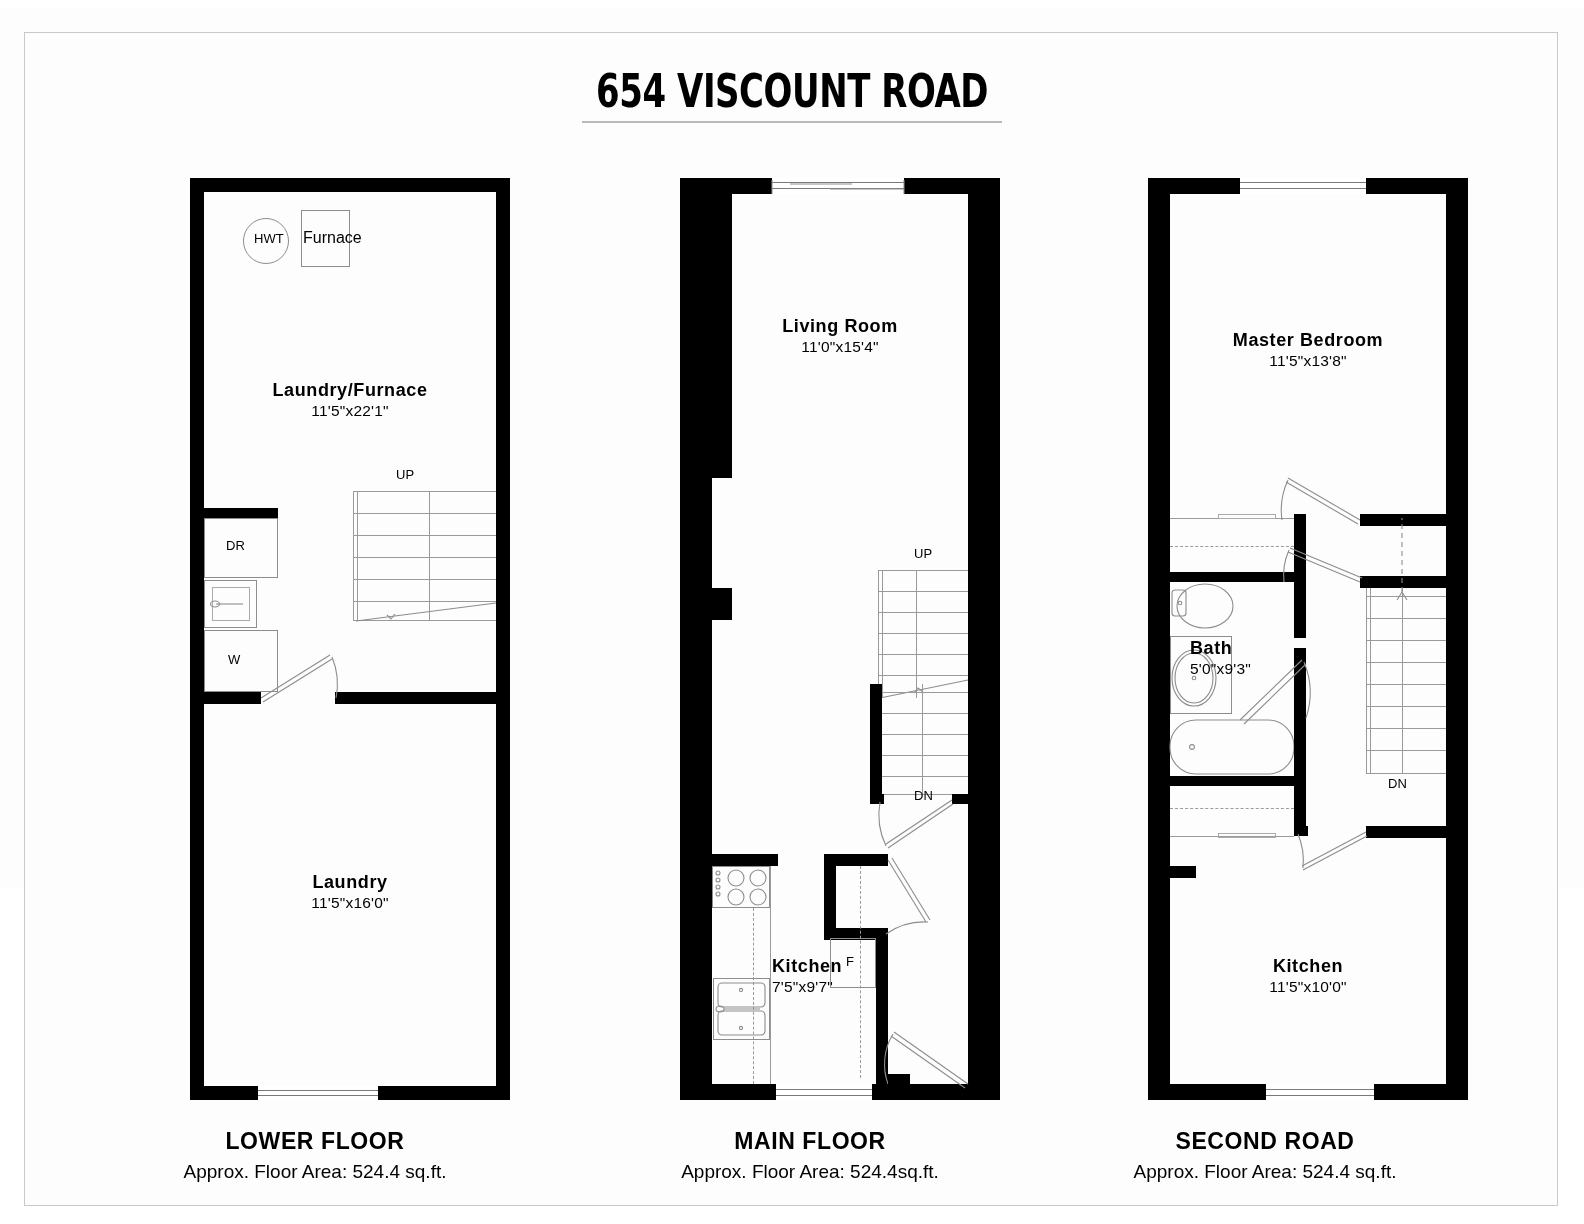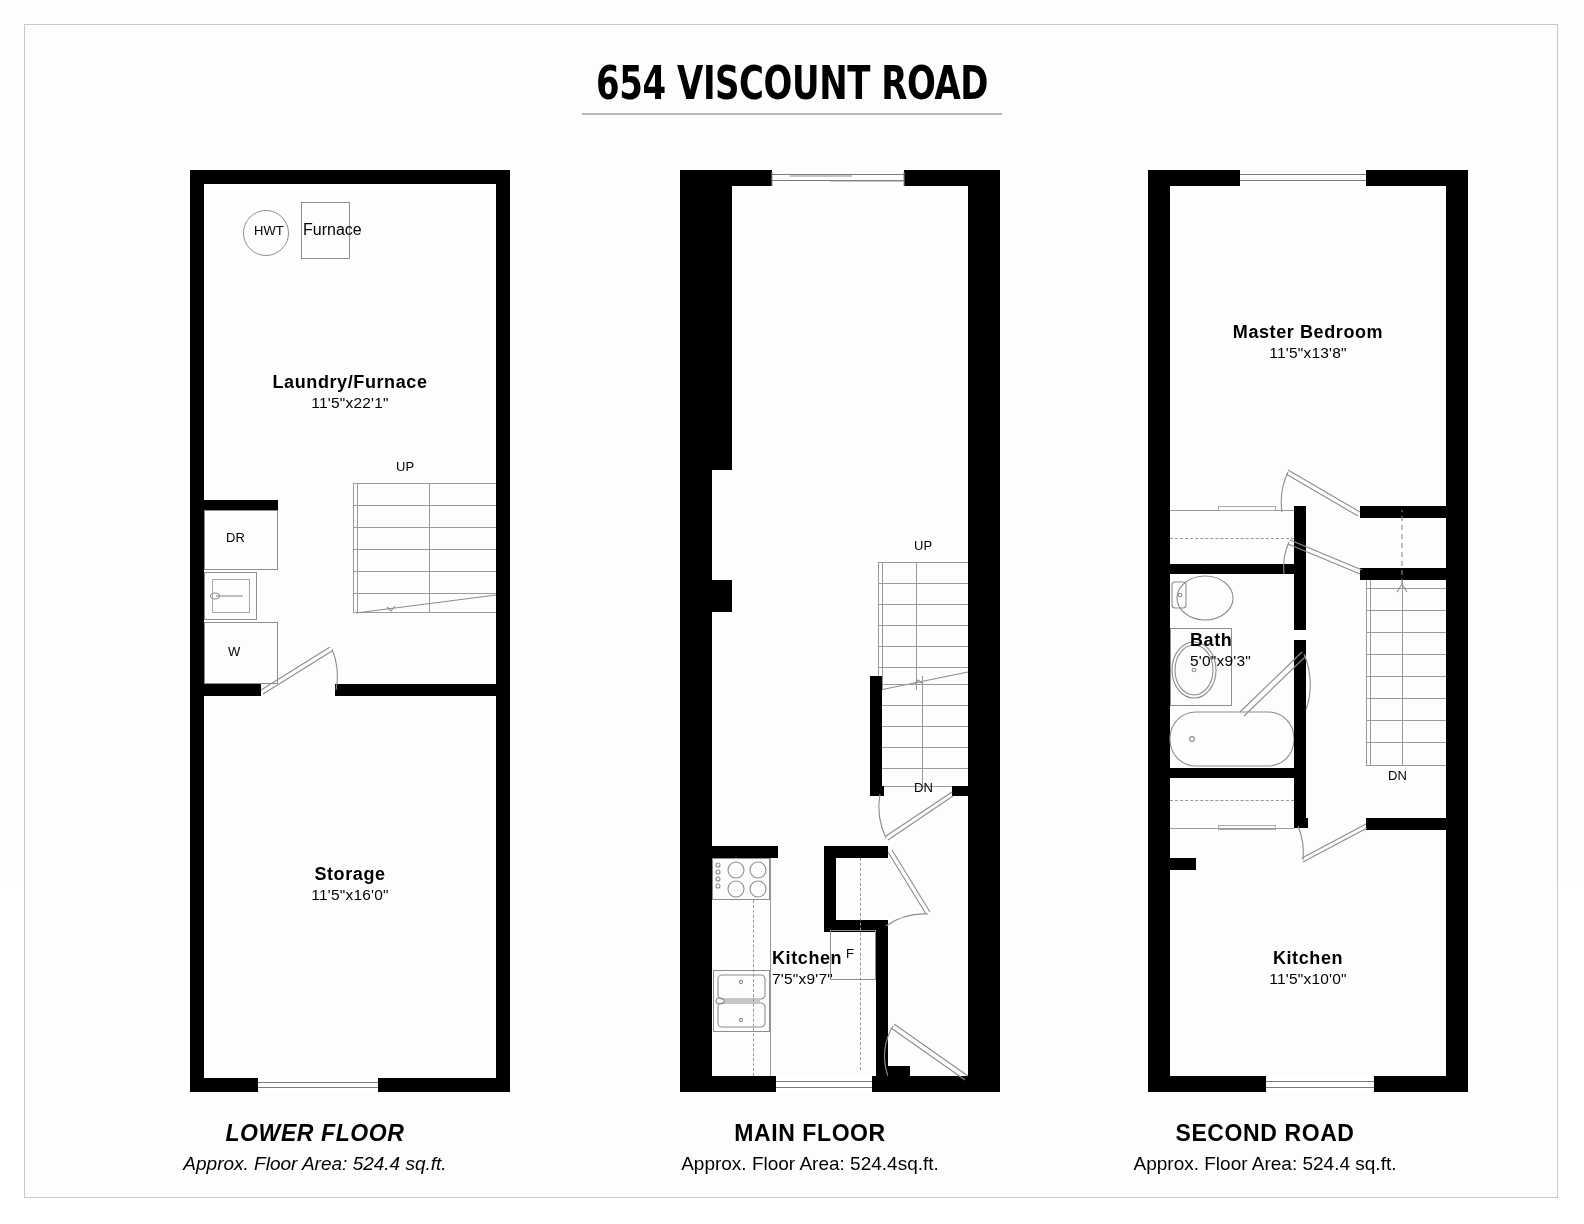--- a/index.html
+++ b/index.html
@@ -6,21 +6,21 @@
   html,body{margin:0;padding:0;background:#ffffff;}
   body{
     width:1584px;height:1224px;
     font-family:"Liberation Sans","DejaVu Sans",sans-serif;
     color:#000;
     position:relative;
     overflow:hidden;
   }
   #page{
     position:absolute;
-    left:0;top:0;width:1584px;height:881px;
+    left:0;top:8px;width:1584px;height:881px;
     background:#fdfdfd;
   }
   #frame{
     position:absolute;
     left:24px;top:24px;
     width:1534px;height:1174px;
     border:1px solid #c9c9c9;
     box-sizing:border-box;
     background:#fdfdfd;
   }
@@ -53,21 +53,21 @@
   }
   .plan .canvas{position:relative;width:320px;height:922px;margin-left:48px;}
 
   #plan-lower{left:142px;}
   #plan-main{left:632px;}
   #plan-second{left:1100px;}
 
   .caption{
     position:absolute;top:1120px;width:470px;text-align:center;
   }
-  #cap-lower{left:80px;font-style:italic;}
+  #cap-lower{left:80px;}
   #cap-main{left:575px;}
   #cap-second{left:1030px;}
   .cap-title{font-size:23px;font-weight:bold;letter-spacing:0.6px;}
   .cap-area{font-size:19px;margin-top:6px;}
 
   
   .wall{position:absolute;background:#000;}
   .room-lbl{position:absolute;text-align:center;white-space:nowrap;}
   .room-name{font-size:18px;font-weight:bold;letter-spacing:0.6px;}
   .room-dim{font-size:15.5px;letter-spacing:0.2px;margin-top:1px;}
@@ -166,21 +166,21 @@
       <div class="wall" style="left:14px;top:514px;width:57px;height:12px;"></div>
       <div class="wall" style="left:145px;top:514px;width:161px;height:12px;"></div>
 
       <svg class="ov" width="320" height="922">
         <path d="M71 520 L140 477"></path>
         <path d="M73 524 L142 481"></path>
         <path d="M142 479 A 70 70 0 0 1 146 520"></path>
       </svg>
 
       <div class="room-lbl" style="left:30px;top:694px;width:260px;">
-        <div class="room-name">Storage</div>
+        <div class="room-name">Laundry</div>
         <div class="room-dim">11'5"x16'0"</div>
       </div>
     </div>
   </div>
 
   <div class="plan" id="plan-main">
     <div class="canvas">
 
       <div class="wall" style="left:0;top:0;width:92px;height:16px;"></div>
       <div class="wall" style="left:224px;top:0;width:96px;height:16px;"></div>
@@ -192,20 +192,24 @@
         <i style="top:4px;"></i>
           <i style="top:10px;"></i>
       </div>
       <svg class="ov" width="320" height="922">
         <line x1="110" y1="6" x2="172" y2="6"></line>
         <line x1="150" y1="11" x2="224" y2="11"></line>
         <line x1="92" y1="2" x2="92" y2="16"></line>
         <line x1="224" y1="2" x2="224" y2="16"></line>
       </svg>
 
+      <div class="room-lbl" style="left:30px;top:138px;width:260px;">
+        <div class="room-name">Living Room</div>
+        <div class="room-dim">11'0"x15'4"</div>
+      </div>
 
       <div class="wall" style="left:0;top:0;width:52px;height:300px;"></div>
       <div class="wall" style="left:0;top:410px;width:52px;height:32px;"></div>
 
       <div class="tag" style="left:234px;top:368px;">UP</div>
       <div class="stairs" style="left:198px;top:392px;width:90px;height:128px;">
         <div class="rail" style="left:0;"></div>
         <div class="rail" style="left:4px;"></div>
         <div class="tread" style="top:0px;"></div>
         <div class="tread" style="top:21px;"></div>

